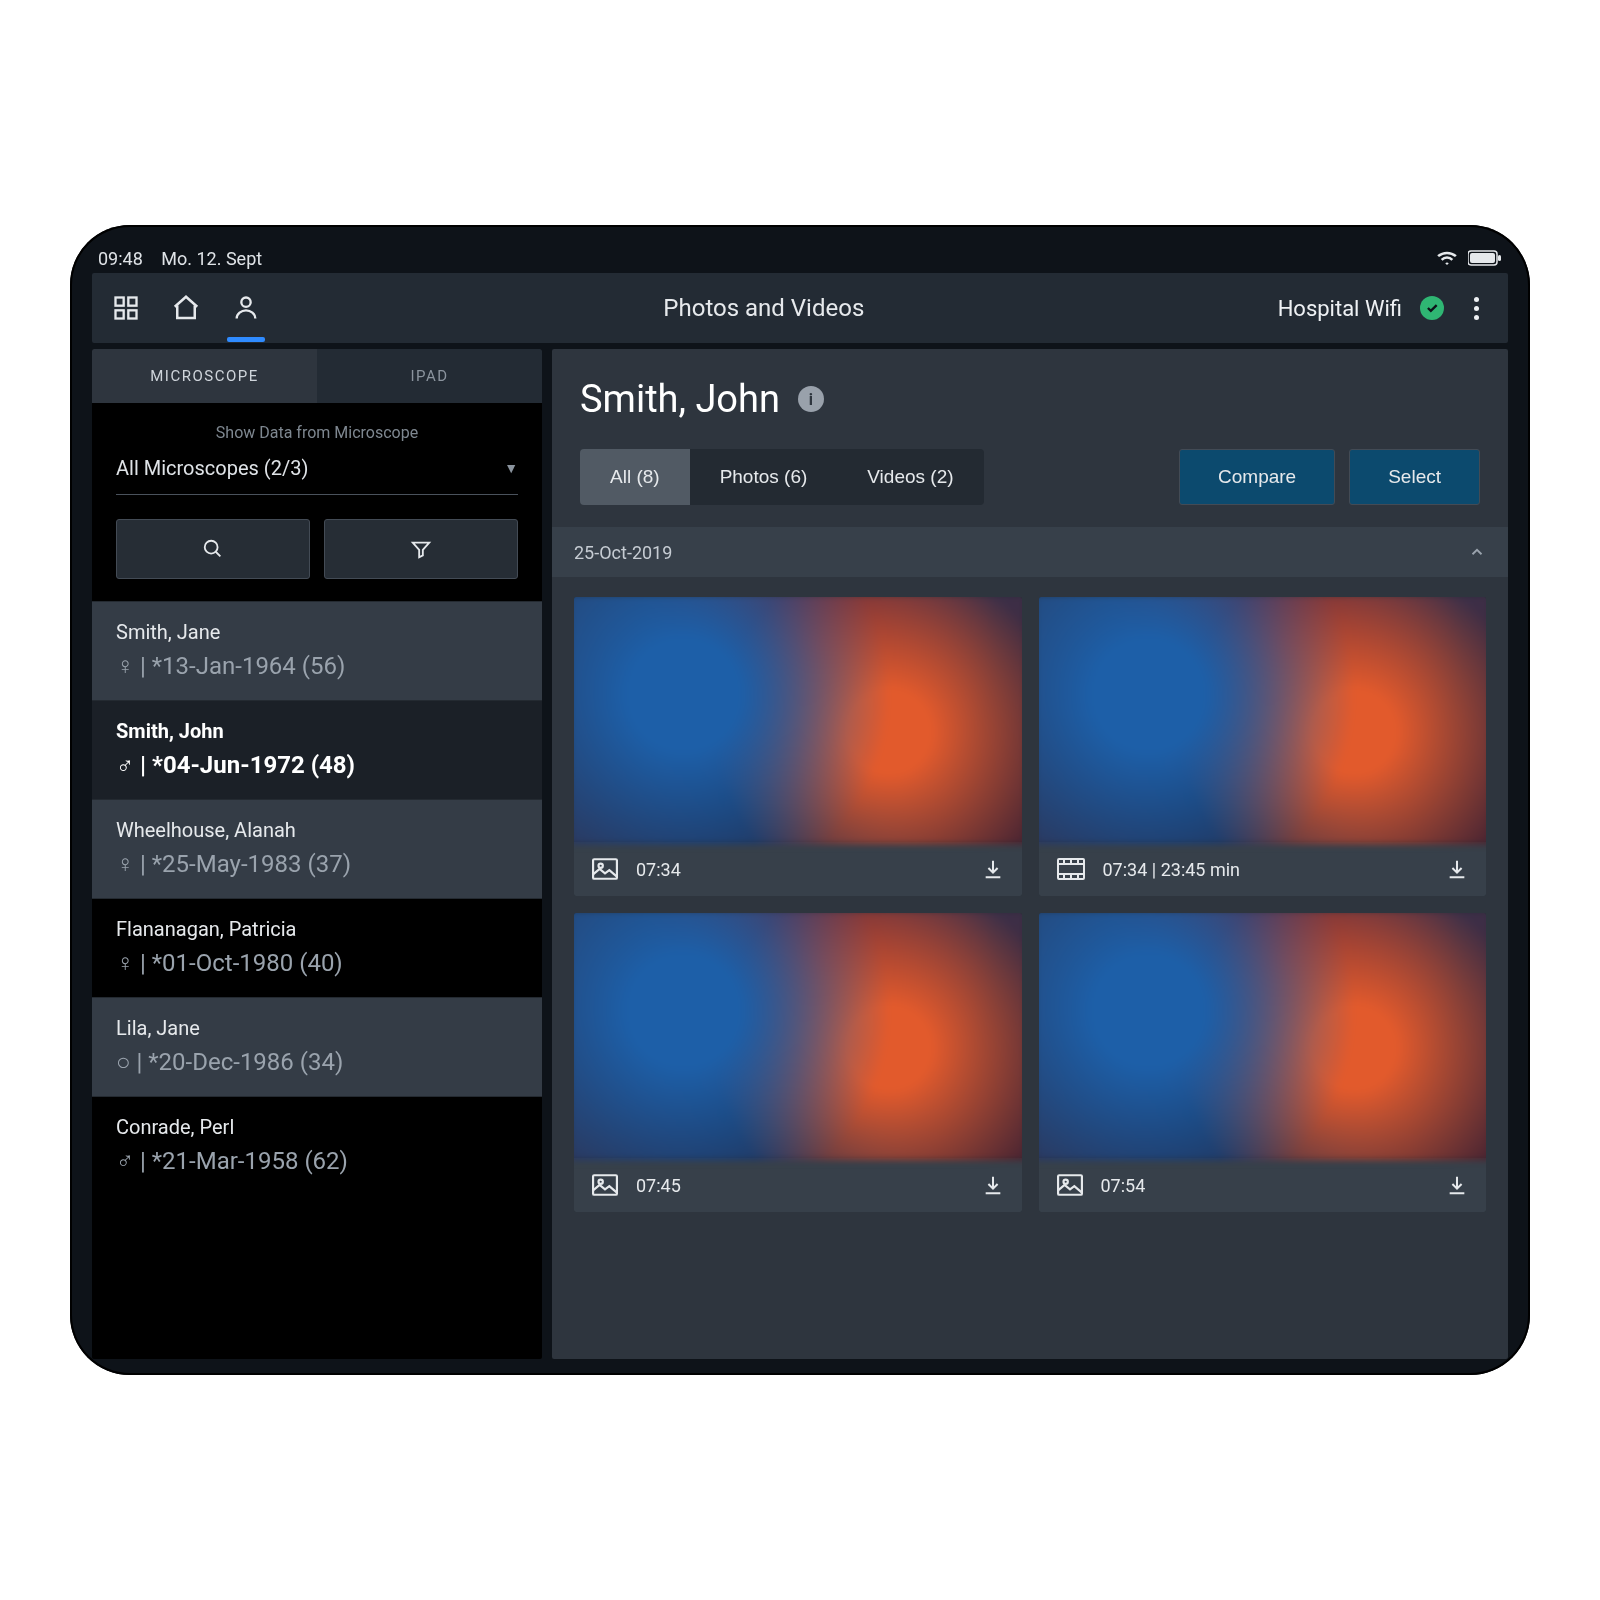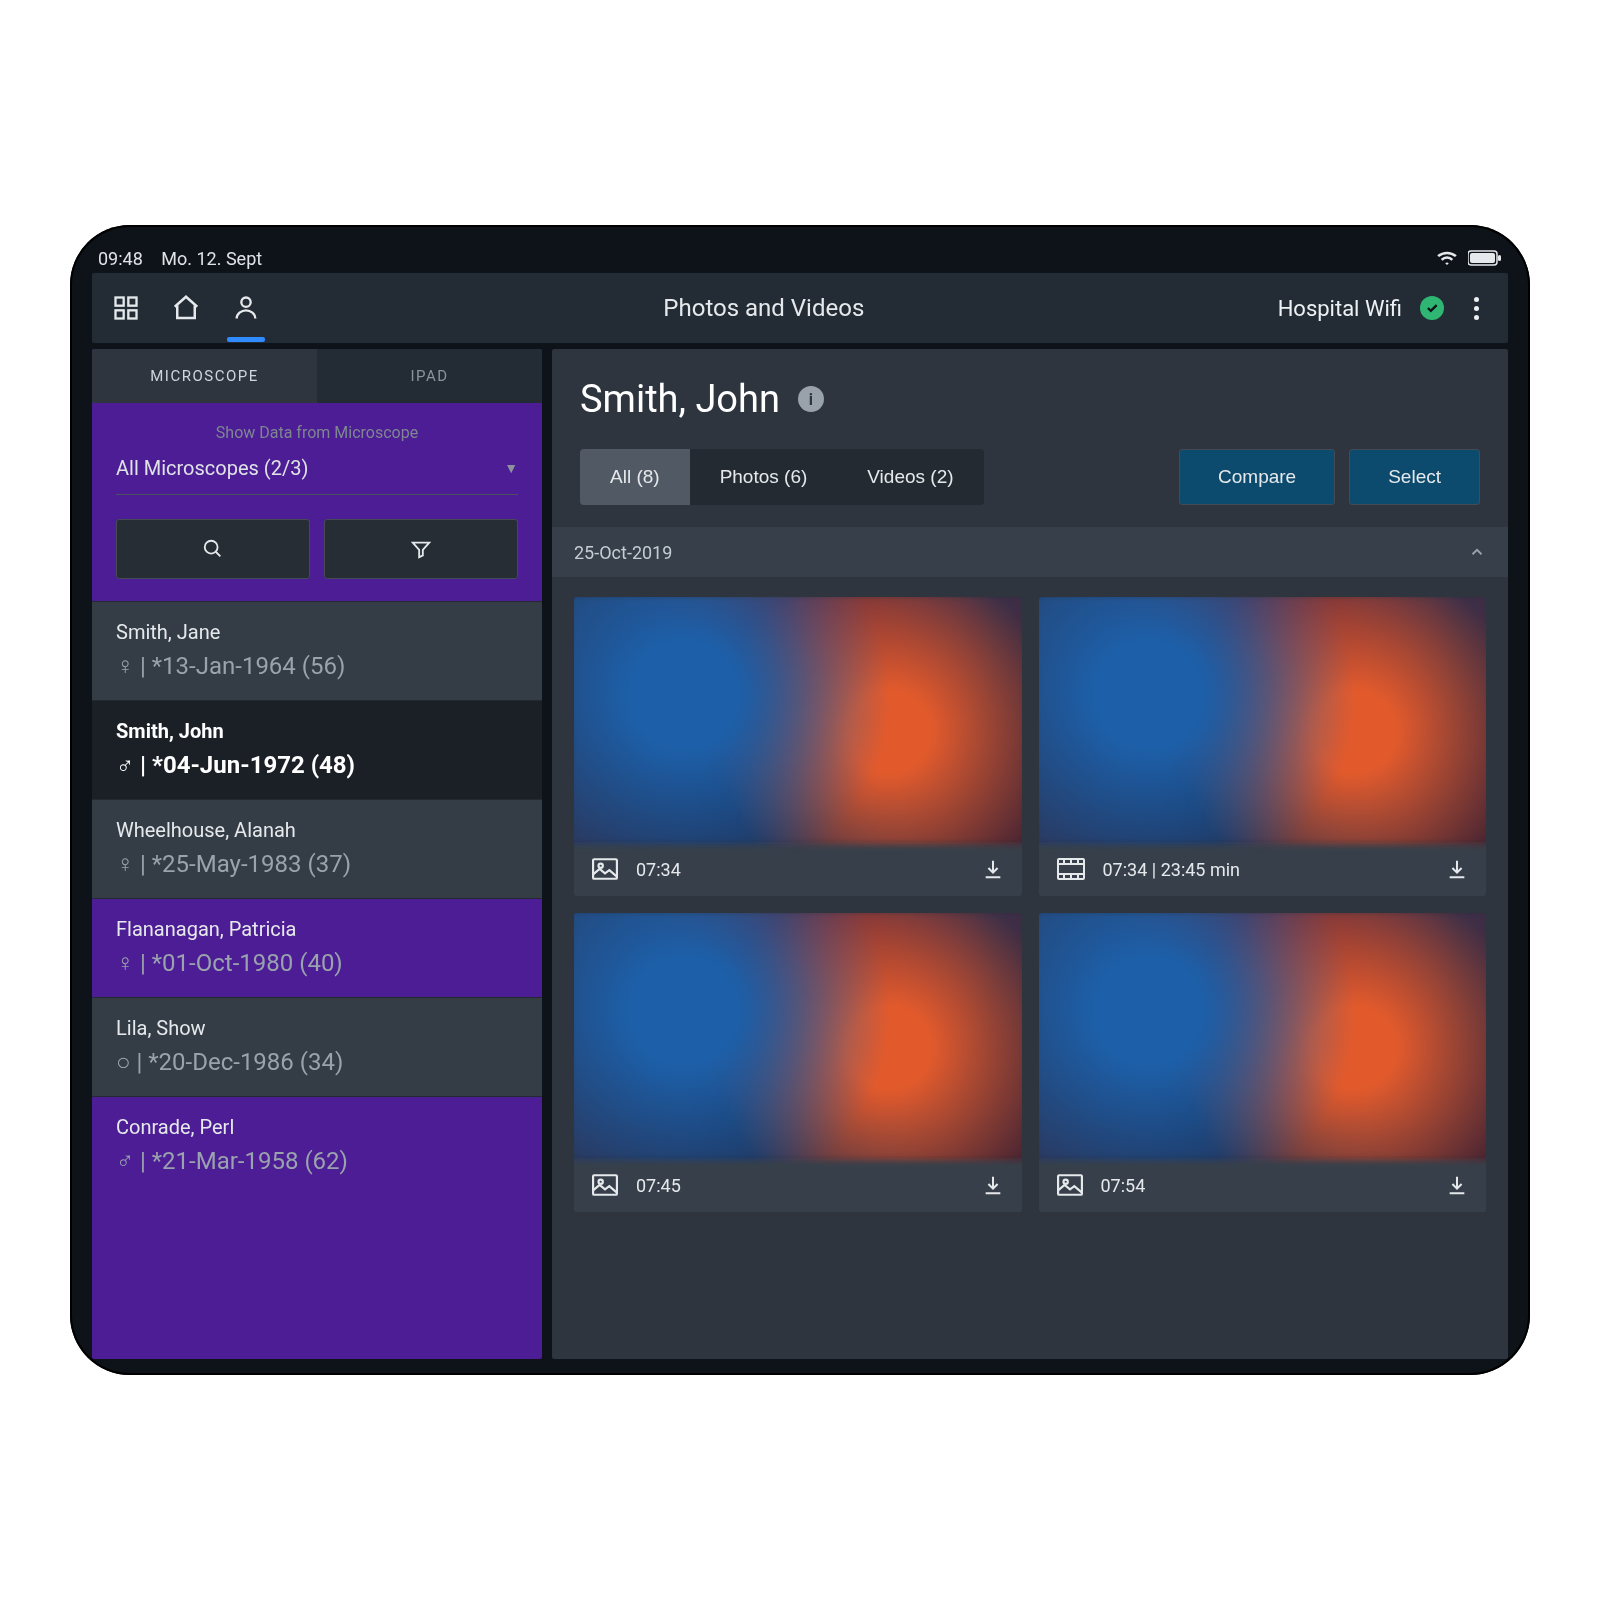--- a/index.html
+++ b/index.html
@@ -25,21 +25,21 @@
   .navicon { width: 32px; height: 32px; display:flex; align-items:center; justify-content:center; cursor:pointer; position:relative; }
   .navicon.active::after { content:""; position:absolute; bottom:-18px; left:-3px; right:-3px; height:5px; background:#2f8bff; border-radius:2px; }
   .topnav .title { flex:1; text-align:center; font-size: 24px; color:#e6e9ec; }
   .topnav .right { display:flex; align-items:center; gap: 18px; margin-left: 12px; }
   .wifi-name { font-size: 22px; color:#eef1f4; }
   .check-badge { width:24px; height:24px; border-radius:50%; background:#2fb673; display:flex; align-items:center; justify-content:center; color:#0e1319; font-size:15px; }
   .kebab { width:28px; height:28px; display:flex; flex-direction:column; align-items:center; justify-content:center; gap:4px; cursor:pointer; }
   .kebab span{ width:5px; height:5px; border-radius:50%; background:#eef1f4; }
   
   .body { display:flex; height: calc(100% - 30px - 70px); gap: 10px; margin-top: 6px; }
-  .sidebar { width: 450px; background:#4c1d95; border-radius:2px; display:flex; flex-direction:column; overflow:hidden; }
+  .sidebar { width: 450px; background:#000000; border-radius:2px; display:flex; flex-direction:column; overflow:hidden; }
   .tabs { display:flex; height:54px; }
   .tab { flex:1; display:flex; align-items:center; justify-content:center; font-size:15px; letter-spacing:1.5px; color:#cfd5db; cursor:pointer; background:#2e353e; }
   .tab.inactive { background:#232b34; color:#8b949e; }
   .side-inner { padding: 20px 24px 0 24px; }
   .sub-label { font-size:16px; color:#7e8790; margin-bottom:14px;text-align:center; }
   .select-row { display:flex; align-items:center; justify-content:space-between; font-size:20px; color:#dfe3e7; padding-bottom:14px; border-bottom:1px solid #4a525c; cursor:pointer; }
   .chev { color:#8b949e; font-size:14px; }
   .btnrow { display:flex; gap:14px; margin:24px 0 22px 0; }
   .iconbtn { flex:1; height:60px; background:#262d35; border:1px solid #434b55; border-radius:3px; display:flex; align-items:center; justify-content:center; cursor:pointer; }
   .list-hdr { background:#37404a; height:38px; display:flex; align-items:center; justify-content:space-between; padding:0 20px; font-size:14px; color:#8e97a1; letter-spacing:0.5px; }
@@ -182,21 +182,21 @@
           </div>
           <div class="prow zebra">
             <div class="pname">Wheelhouse, Alanah</div>
             <div class="pmeta">♀ | *25-May-1983 (37)</div>
           </div>
           <div class="prow">
             <div class="pname">Flananagan, Patricia</div>
             <div class="pmeta">♀ | *01-Oct-1980 (40)</div>
           </div>
           <div class="prow zebra">
-            <div class="pname">Lila, Show</div>
+            <div class="pname">Lila, Jane</div>
             <div class="pmeta">○ | *20-Dec-1986 (34)</div>
           </div>
           <div class="prow">
             <div class="pname">Conrade, Perl</div>
             <div class="pmeta">♂ | *21-Mar-1958 (62)</div>
           </div>
         </div>
       </div>
 
       <div class="main">

